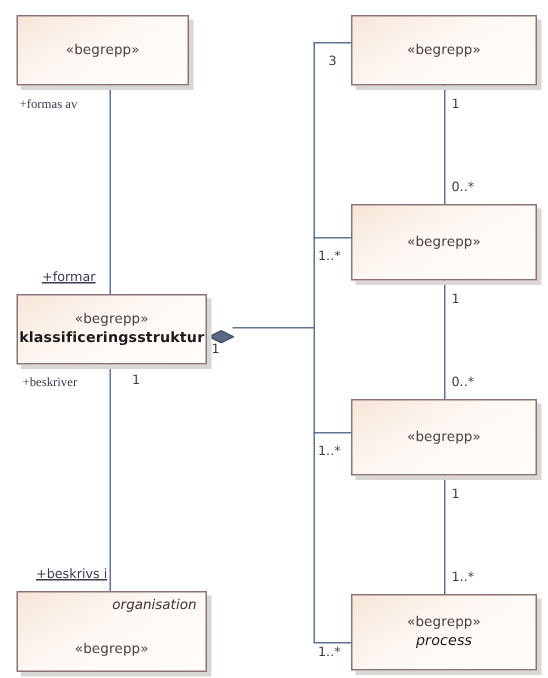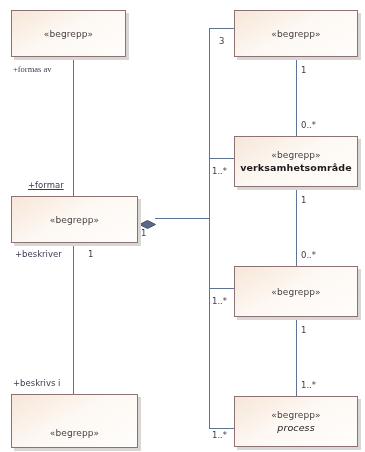--- a/index.html
+++ b/index.html
@@ -127,48 +127,49 @@
       <polygon points="0.5,4.5 8.5,0.5 16.5,4.5 8.5,8.5" fill="#5a6a86" stroke="#44536b" stroke-width="1"></polygon>
     </svg>
   </div>
 
   <div class="uml-class" style="left:11px; top:10px; width:115px; height:47px;">
     <div class="stereotype">«begrepp»</div>
   </div>
 
   <div class="uml-class" style="left:11px; top:196px; width:127px; height:47px;">
     <div class="stereotype">«begrepp»</div>
+    <div class="cname">klassificeringsstruktur</div>
   </div>
 
   <div class="uml-class has-pkg" style="left:11px; top:394px; width:127px; height:54px;">
+    <div class="pkg-label">organisation</div>
     <div class="stereotype">«begrepp»</div>
   </div>
 
   <div class="uml-class" style="left:234px; top:10px; width:124px; height:47px;">
     <div class="stereotype">«begrepp»</div>
   </div>
 
   <div class="uml-class" style="left:234px; top:136px; width:124px; height:51px;">
     <div class="stereotype">«begrepp»</div>
-    <div class="cname">verksamhetsområde</div>
   </div>
 
   <div class="uml-class" style="left:234px; top:266px; width:124px; height:51px;">
     <div class="stereotype">«begrepp»</div>
   </div>
 
   <div class="uml-class" style="left:234px; top:396px; width:124px; height:51px;">
     <div class="stereotype">«begrepp»</div>
     <div class="cname abstract">process</div>
   </div>
 
   <div class="role-label" style="left:13px; top:64px;font-family:Liberation Serif, serif;">+formas av</div>
   <div class="role-label" style="left:28px; top:180px;text-decoration:underline;">+formar</div>
-  <div class="role-label" style="left:15px; top:249px;">+beskriver</div>
-  <div class="role-label" style="left:13px; top:378px;">+beskrivs i</div>
+  <div class="role-label" style="left:15px; top:249px;font-family:Liberation Serif, serif;">+beskriver</div>
+  <div class="role-label" style="left:24px; top:378px;text-decoration:underline;">+beskrivs i</div>
 
   <div class="mult-label" style="left:88px; top:249px;">1</div>
   <div class="mult-label" style="left:141px; top:228px;">1</div>
 
   <div class="mult-label" style="left:219px; top:36px;">3</div>
   <div class="mult-label" style="left:301px; top:65px;">1</div>
 
   <div class="mult-label" style="left:301px; top:120px;">0..*</div>
   <div class="mult-label" style="left:212px; top:166px;">1..*</div>
   <div class="mult-label" style="left:301px; top:195px;">1</div>

